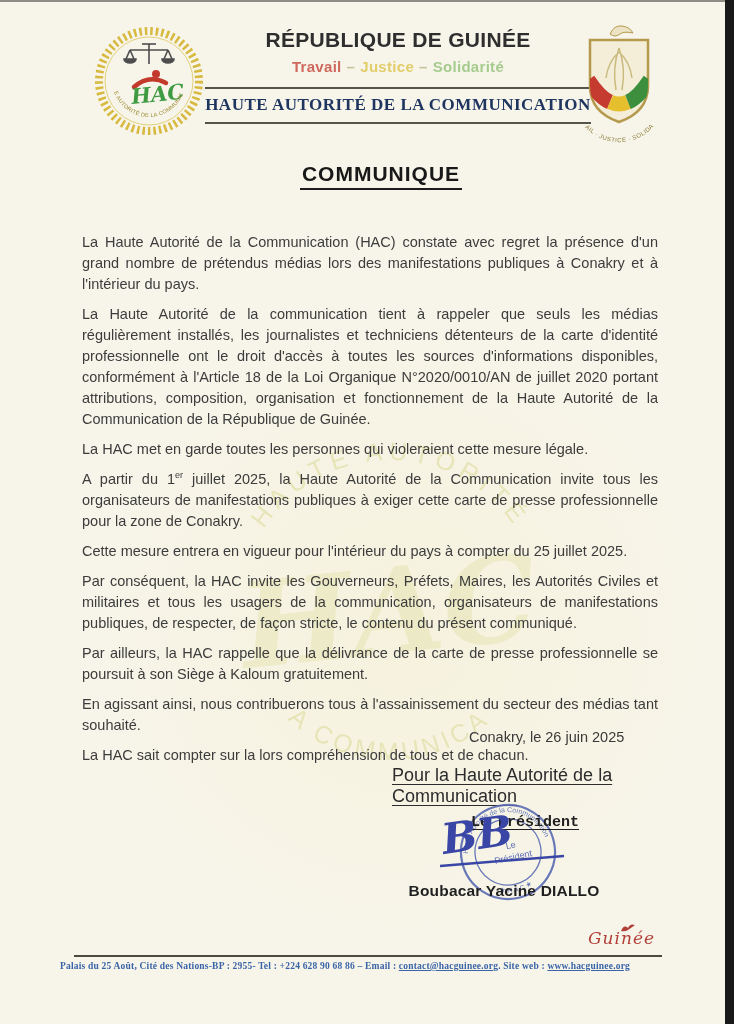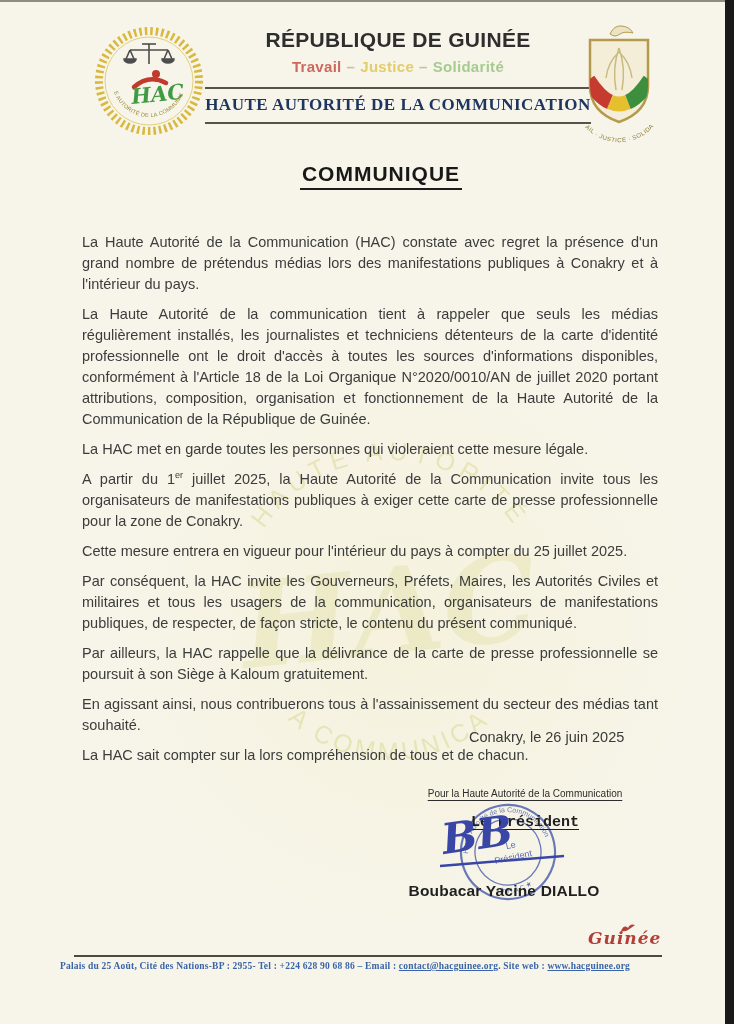--- a/index.html
+++ b/index.html
@@ -33,33 +33,33 @@
   .watermark { position:absolute; left:175px; top:395px; width:430px; height:430px; z-index:1; pointer-events:none; }
 
   
   .body-text { position:absolute; left:82px; top:232px; width:576px; z-index:2;
                font-size:14.5px; line-height:21px; color:#3c3c3c; text-align:justify; }
   .body-text p { margin-bottom:9px; }
   .body-text sup { font-size:9px; vertical-align:super; line-height:0; }
 
   
   .place-date { position:absolute; left:437px; top:729px; font-size:14.5px; color:#3a3a3a; z-index:2;margin-left:32px; }
-  .on-behalf { position:absolute; left:392px; top:788px; width:266px; text-align:center; z-index:2;
-               font-size:10px; color:#2c2c2c; text-decoration:underline; text-underline-offset:3px; }
+  .on-behalf { position:absolute; left:392px; top:765px; width:266px; z-index:2;
+               font-size:18px; color:#2c2c2c; text-decoration:underline; text-underline-offset:3px; }
   .role { position:absolute; left:392px; top:814px; width:266px; text-align:center; z-index:3;
           font-size:15px; font-weight:bold; color:#1f1f1f; text-decoration:underline; text-underline-offset:3px;font-family:Liberation Mono, monospace; }
   .stamp { position:absolute; left:456px; top:800px; width:104px; height:104px; z-index:2;
            transform:rotate(-12deg); opacity:.9; }
   .sig { position:absolute; left:436px; top:810px; width:138px; height:64px; z-index:3; }
   .signatory { position:absolute; left:359px; top:882px; width:290px; text-align:center; z-index:4;
                font-size:15.5px; font-weight:bold; color:#1f1f1f; letter-spacing:.2px; }
 
   
   .brand { position:absolute; left:588px; top:928px; z-index:2; font-family:"DejaVu Serif", serif;
-           font-style:italic; font-weight:bold; font-size:17px; color:#b23f38; letter-spacing:1px; }
+           font-style:italic; font-weight:normal; font-size:17px; color:#b23f38; letter-spacing:1px; }
   .brand-bird { position:absolute; left:620px; top:922px; z-index:2; }
   .footer-rule { position:absolute; left:74px; top:955px; width:588px; height:2px; background:#4b4b41; z-index:2; }
   .footer-line { position:absolute; left:60px; top:961px; width:616px; text-align:left; z-index:2;
                  font-family:"Liberation Serif", serif; font-weight:bold; font-size:9.5px;
                  color:#3a64a8; letter-spacing:.2px; white-space:nowrap; }
   .footer-line a { color:inherit; text-decoration:underline; }
 </style>
 </head>
 <body>
 

